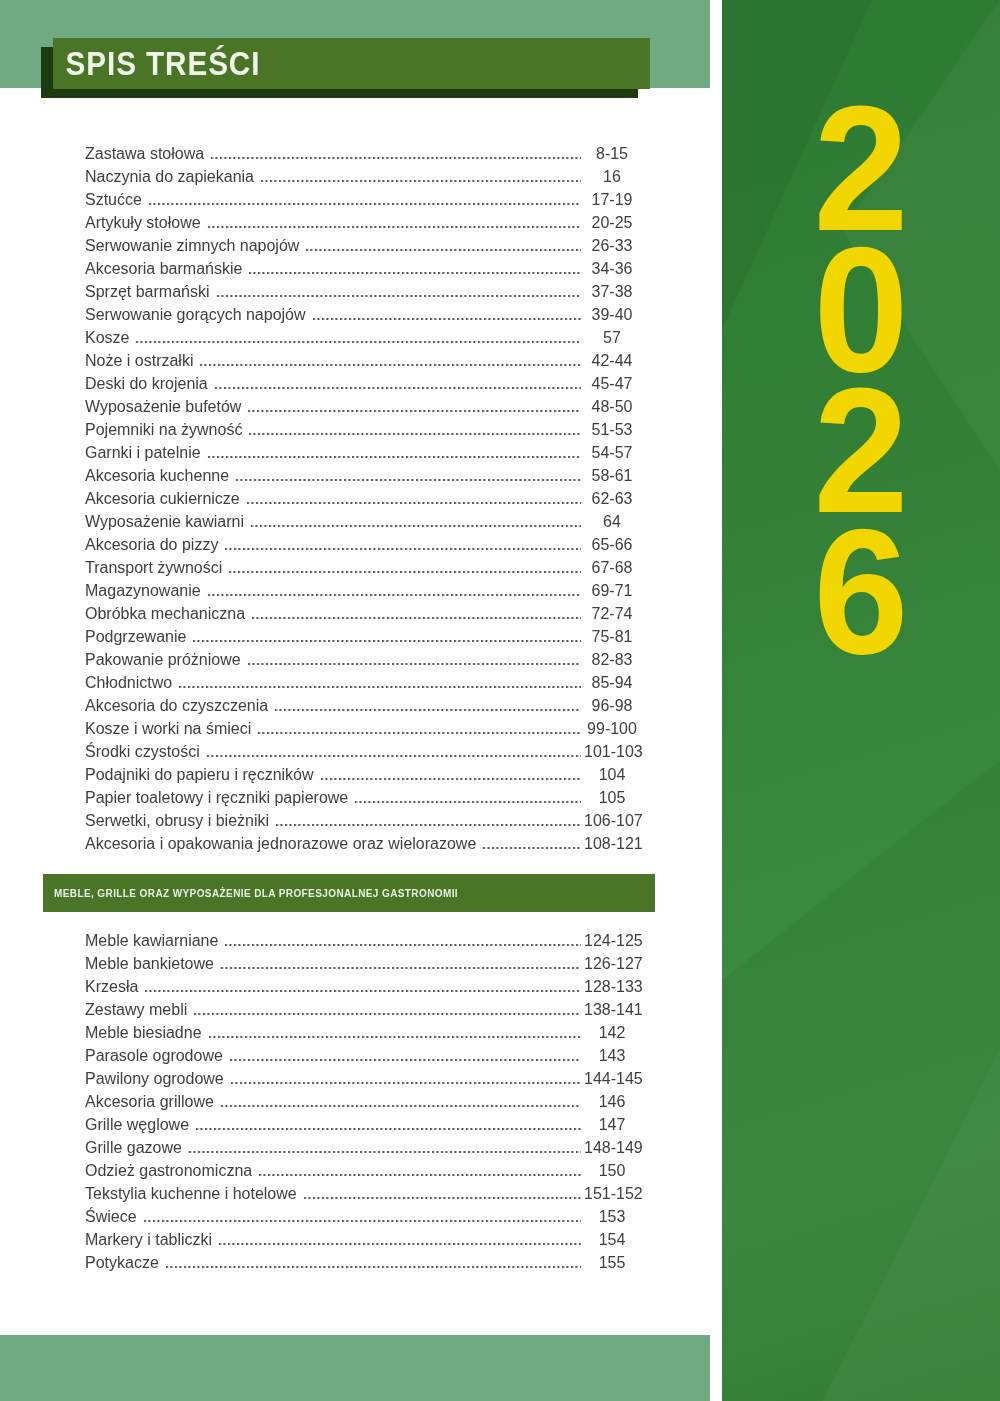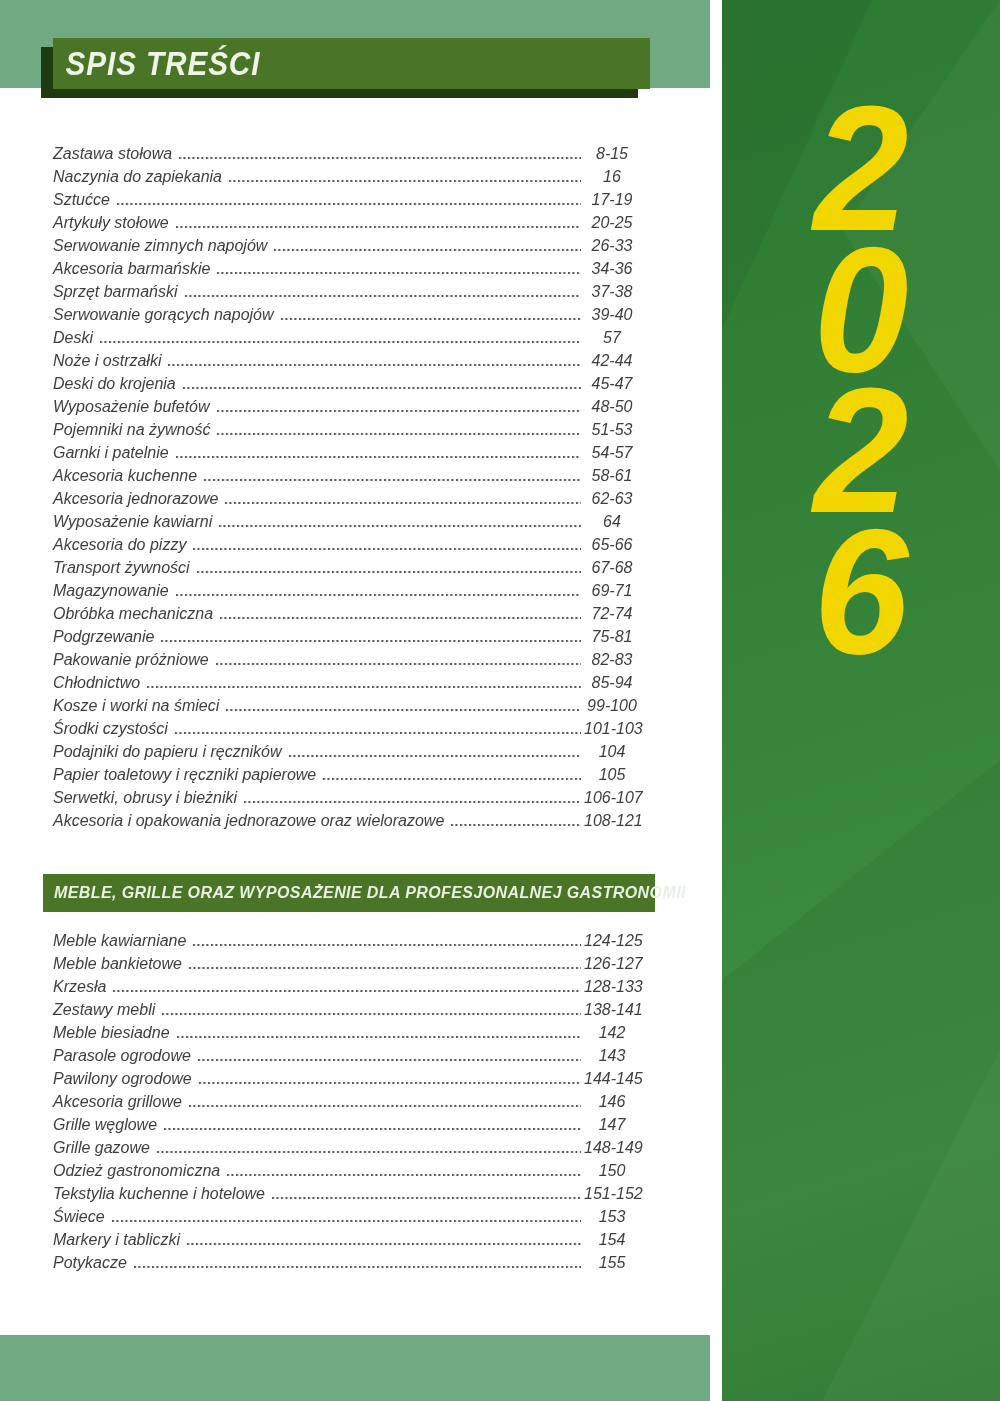--- a/index.html
+++ b/index.html
@@ -2,21 +2,21 @@
 <html><head>
 <meta charset="utf-8">
 <style>
   html,body{margin:0;padding:0;}
   body{
     width:1000px;height:1401px;
     font-family:"Liberation Sans","DejaVu Sans",sans-serif;
     background:#ffffff;
     position:relative;overflow:hidden;
   }
-  .page{position:absolute;left:0;top:0;width:1000px;height:1401px;background:#ffffff;font-style:italic;}
+  .page{position:absolute;left:0;top:0;width:1000px;height:1401px;background:#ffffff;}
 
   
   .band-top{position:absolute;left:0;top:0;width:710px;height:88px;background:#70aa83;}
   .band-bottom{position:absolute;left:0;top:1335px;width:710px;height:66px;background:#70aa83;}
 
   
   .title-bar{
     position:absolute;left:53px;top:38px;width:597px;height:51px;
     background:#4a7426;
     box-shadow:-12px 9px 0 #1d3a10;
@@ -31,31 +31,31 @@
   }
 
   
   .section-bar{
     position:absolute;left:43px;top:874px;width:612px;height:38px;
     background:#4a7426;
     display:flex;align-items:center;
   }
   .section-bar h2{
     margin:0;padding-left:11px;
-    font-size:16px;font-weight:bold;letter-spacing:0.4px;
+    font-size:10px;font-weight:bold;letter-spacing:0.4px;
     color:#e9f1e3;white-space:nowrap;
   }
 
   
   .toc{position:absolute;left:53px;width:587px;}
   .toc-1{top:142px;}
   .toc-2{top:929px;}
   .toc-row{
     height:23px;display:flex;align-items:center;
-    font-size:16px;color:#3e3e3e;
+    font-size:16px;color:#3e3e3e;margin-left:32px;
   }
   .toc-label{white-space:nowrap;flex:none;}
   .dot-leader{
     flex:1;height:6px;align-self:flex-end;
     margin:0 3px 4px 6px;
     background-image:radial-gradient(circle at 2px 3px,#555 1.05px,transparent 1.35px);
     background-size:4.5px 6px;background-repeat:repeat-x;background-position:left bottom;
   }
   .toc-pages{flex:none;width:56px;text-align:center;white-space:nowrap;}
 
@@ -132,21 +132,21 @@
         <span class="toc-pages">37-38</span>
       </div>
 
       <div class="toc-row">
         <span class="toc-label">Serwowanie gorących napojów</span>
         <span class="dot-leader"></span>
         <span class="toc-pages">39-40</span>
       </div>
 
       <div class="toc-row">
-        <span class="toc-label">Deski</span>
+        <span class="toc-label">Kosze</span>
         <span class="dot-leader"></span>
         <span class="toc-pages">57</span>
       </div>
 
       <div class="toc-row">
         <span class="toc-label">Noże i ostrzałki</span>
         <span class="dot-leader"></span>
         <span class="toc-pages">42-44</span>
       </div>
 
@@ -174,21 +174,21 @@
         <span class="toc-pages">54-57</span>
       </div>
 
       <div class="toc-row">
         <span class="toc-label">Akcesoria kuchenne</span>
         <span class="dot-leader"></span>
         <span class="toc-pages">58-61</span>
       </div>
 
       <div class="toc-row">
-        <span class="toc-label">Akcesoria jednorazowe</span>
+        <span class="toc-label">Akcesoria cukiernicze</span>
         <span class="dot-leader"></span>
         <span class="toc-pages">62-63</span>
       </div>
 
       <div class="toc-row">
         <span class="toc-label">Wyposażenie kawiarni</span>
         <span class="dot-leader"></span>
         <span class="toc-pages">64</span>
       </div>
 
@@ -227,20 +227,25 @@
         <span class="dot-leader"></span>
         <span class="toc-pages">82-83</span>
       </div>
 
       <div class="toc-row">
         <span class="toc-label">Chłodnictwo</span>
         <span class="dot-leader"></span>
         <span class="toc-pages">85-94</span>
       </div>
 
+      <div class="toc-row">
+        <span class="toc-label">Akcesoria do czyszczenia</span>
+        <span class="dot-leader"></span>
+        <span class="toc-pages">96-98</span>
+      </div>
 
       <div class="toc-row">
         <span class="toc-label">Kosze i worki na śmieci</span>
         <span class="dot-leader"></span>
         <span class="toc-pages">99-100</span>
       </div>
 
       <div class="toc-row">
         <span class="toc-label">Środki czystości</span>
         <span class="dot-leader"></span>

